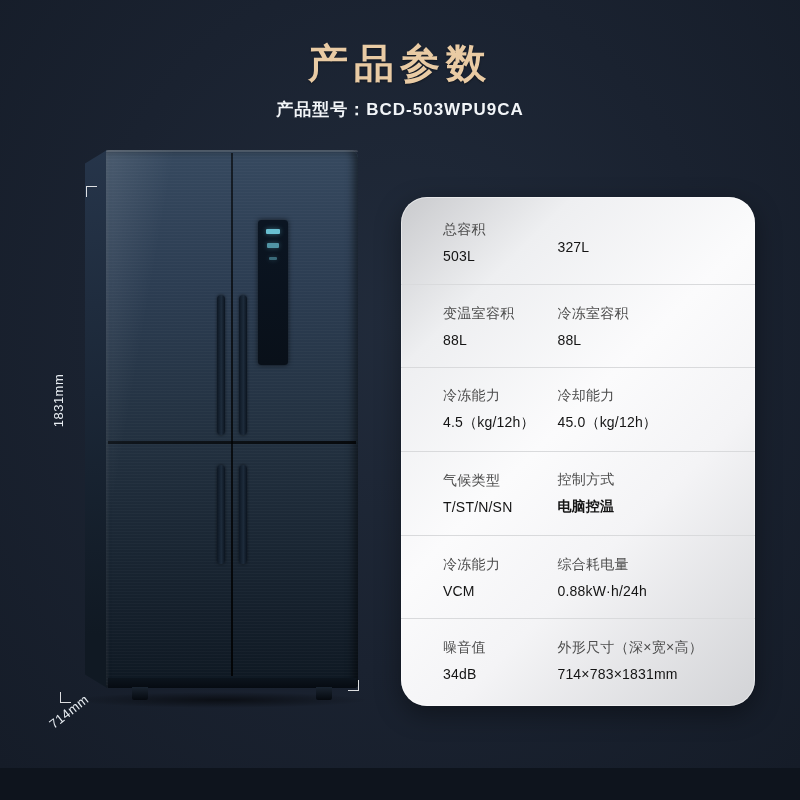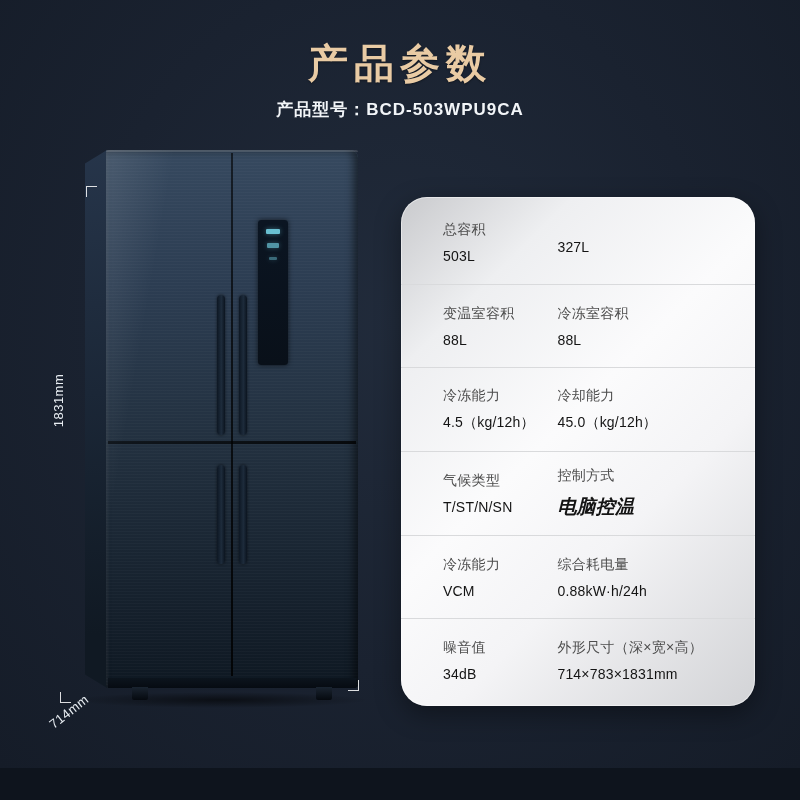--- a/index.html
+++ b/index.html
@@ -104,21 +104,21 @@
     padding:4px 0;
   }
   .spec-row{
     flex:1;display:grid;grid-template-columns:40% 60%;
     padding:0 26px 0 42px;align-items:center;
   }
   .spec-row + .spec-row{border-top:1px solid var(--divider,#d9dadc);}
   .cell{display:flex;flex-direction:column;justify-content:center;}
   .spec-label{font-size:14px;color:var(--card_label,#4d4d4d);letter-spacing:.3px;}
   .spec-value{font-size:14px;color:var(--card_value,#141414);font-weight:500;margin-top:9px;letter-spacing:.2px;}
-  .spec-value.strong{font-weight:700;font-size:19px;font-style:italic;}
+  .spec-value.strong{font-weight:700;font-size:14px;}
 </style>
 </head>
 <body>
 
 <div class="stage">
 
   <h1 class="page-title">产品参数</h1>
   <div class="model-line">产品型号：BCD-503WPU9CA</div>
 
   <div class="fridge">

